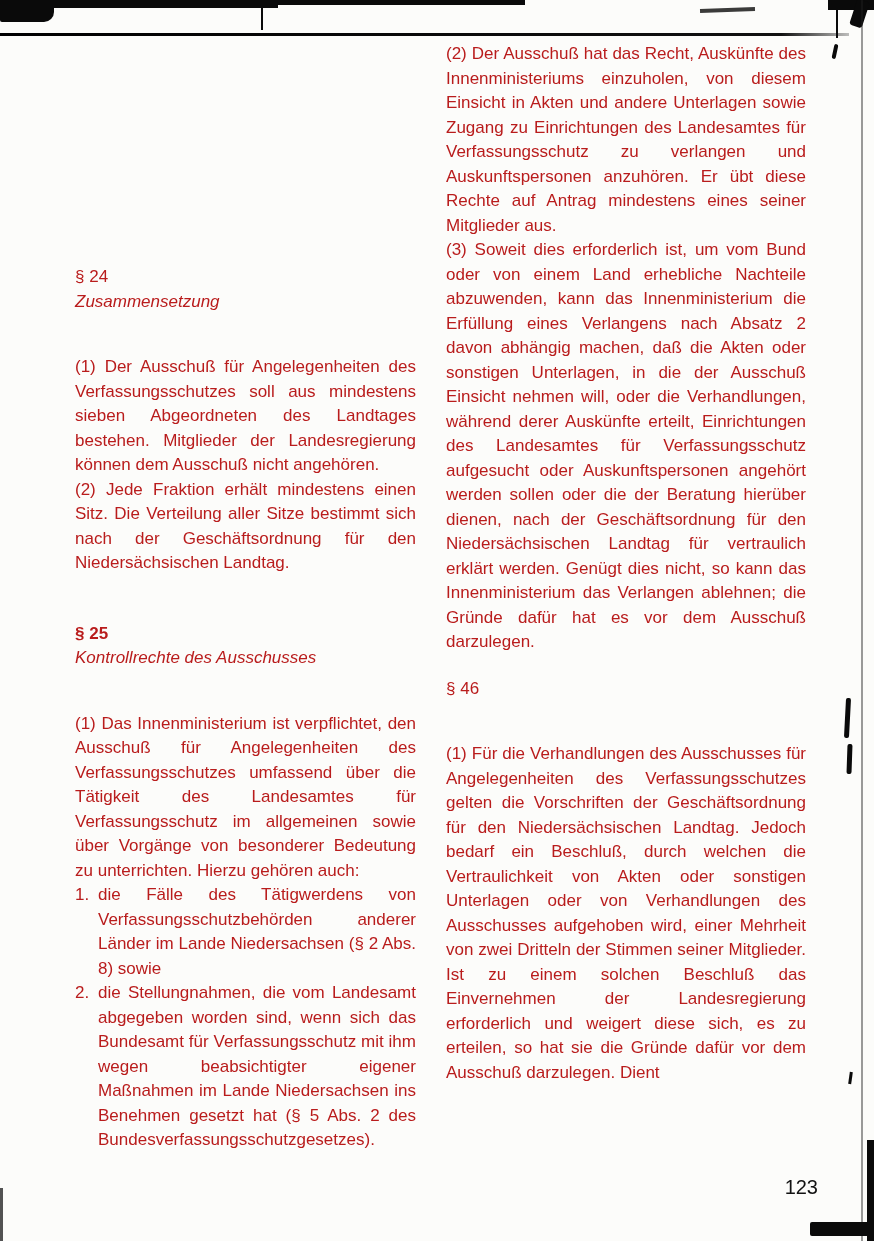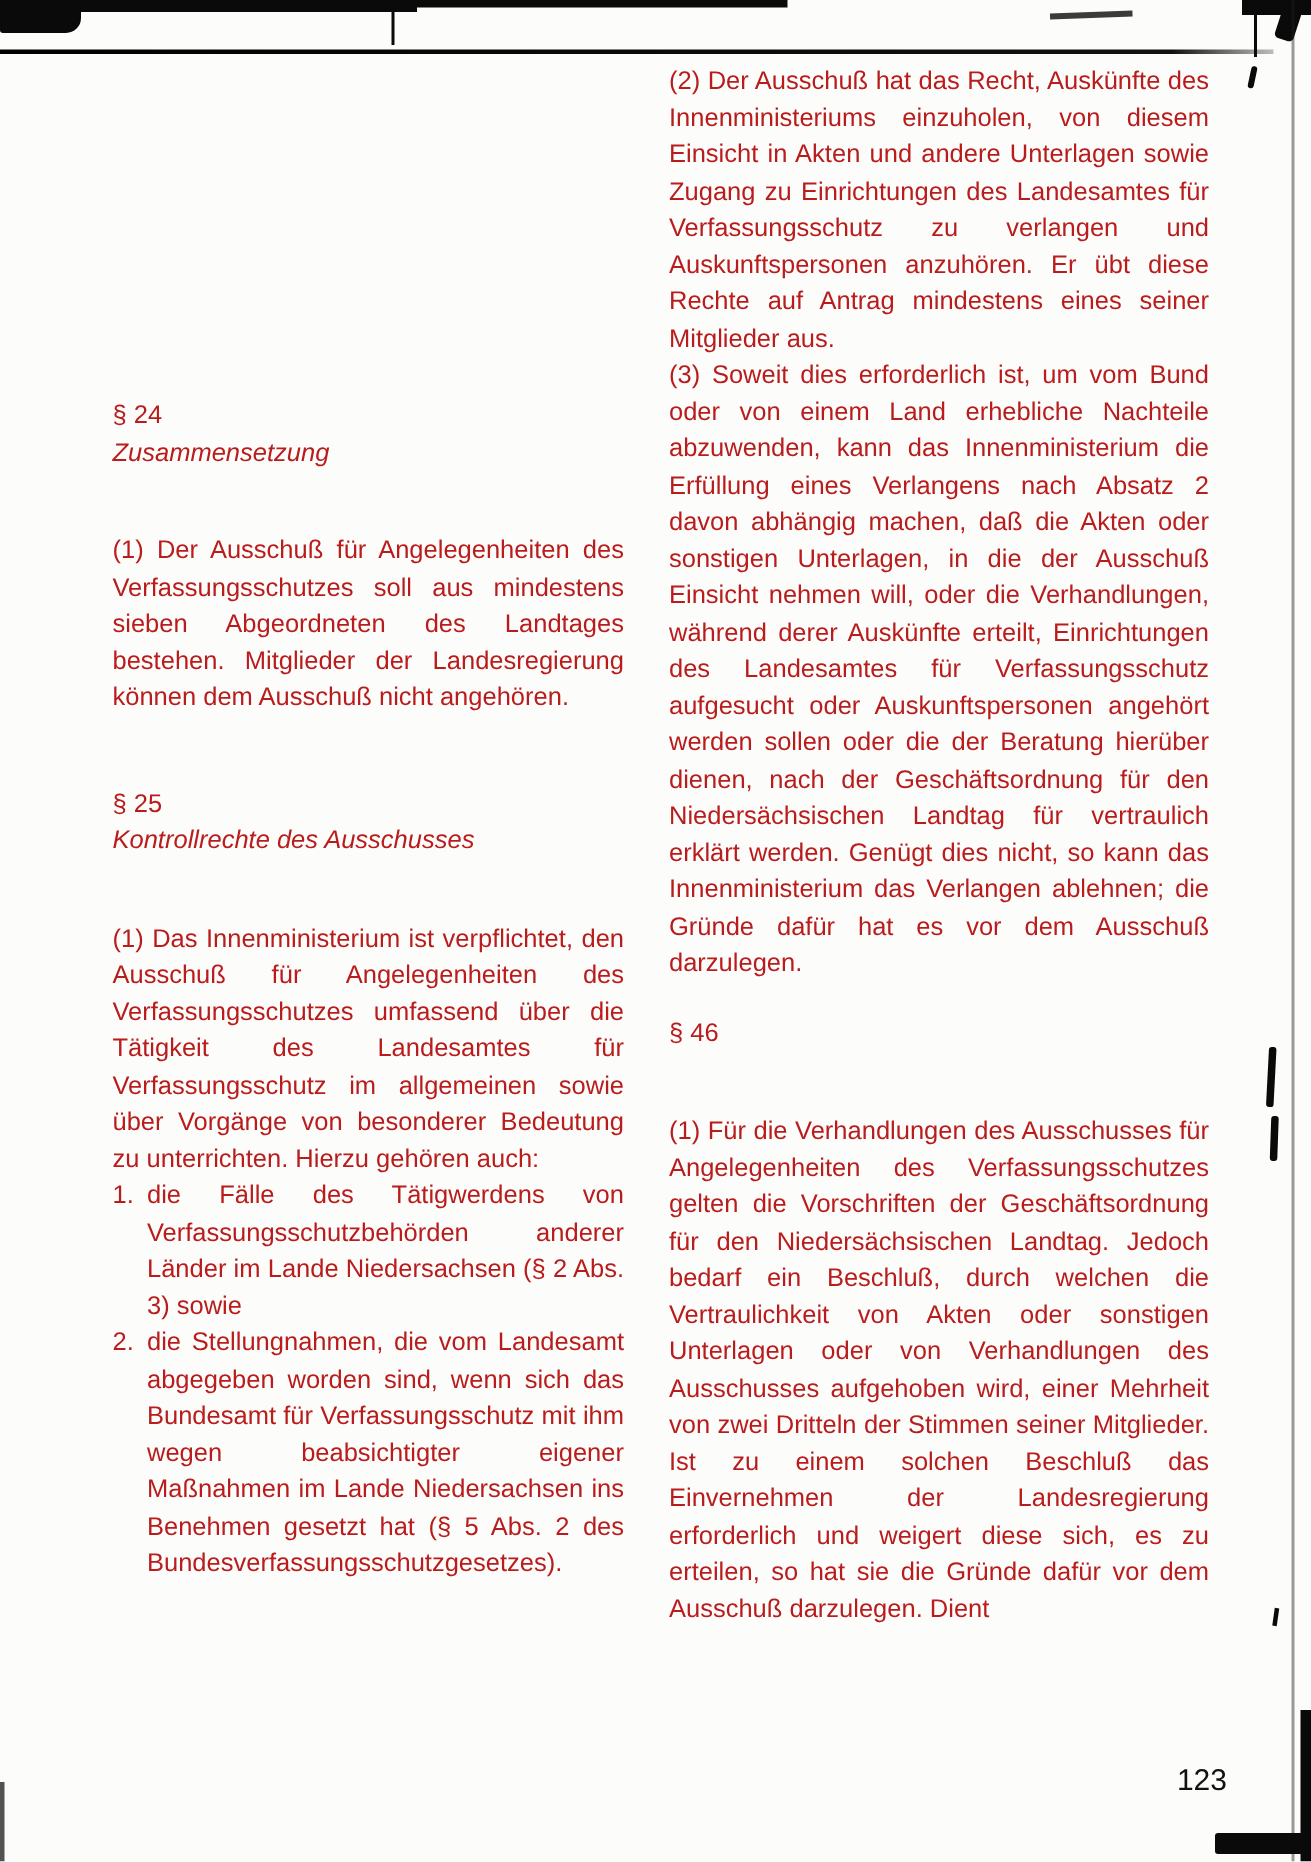--- a/index.html
+++ b/index.html
@@ -28,21 +28,21 @@
     color: #b91c1c;
   }
   .col-left  { left: 75px;  top: 265px; width: 341px; }
   .col-right { left: 446px; top: 42px;  width: 360px; }
 
   .sec-heading { text-align: left; }
   .sec-title   { font-style: italic; text-align: left; }
   .para        { text-align: justify; }
   .gap    { margin-top: 41px; }
   .gap-md { margin-top: 22px; }
-  .gap-lg { margin-top: 46px; }
+  .gap-lg { margin-top: 46px; font-weight: bold; }
 
   .li { position: relative; padding-left: 23px; text-align: justify; }
   .li .num { position: absolute; left: 0; top: 0; }
 
   .page-number {
     position: absolute;
     left: 746px; top: 1176px; width: 72px;
     text-align: right;
     font-size: 20px;
     color: #121212;
@@ -89,27 +89,28 @@
   <div class="artifact a-tick2"></div>
   <div class="artifact a-apos"></div>
   <div class="artifact a-bottom-bar"></div>
   <div class="artifact a-br-vert"></div>
   <div class="artifact a-bl-line"></div>
 
   <div class="col col-left">
     <div class="sec-heading">§ 24</div>
     <div class="sec-title">Zusammensetzung</div>
     <p class="para gap">(1) Der Ausschuß für Angelegenheiten des Verfassungsschutzes soll aus mindestens sieben Abgeordneten des Landtages bestehen. Mitglieder der Landesregierung können dem Ausschuß nicht angehören.</p>
+    <p class="para">(2) Jede Fraktion erhält mindestens einen Sitz. Die Verteilung aller Sitze bestimmt sich nach der Geschäftsordnung für den Niedersächsischen Landtag.</p>
 
     <div class="sec-heading gap-lg">§ 25</div>
     <div class="sec-title">Kontrollrechte des Ausschusses</div>
     <p class="para gap">(1) Das Innenministerium ist verpflichtet, den Ausschuß für Angelegenheiten des Verfassungsschutzes umfassend über die Tätigkeit des Landesamtes für Verfassungsschutz im allgemeinen sowie über Vorgänge von besonderer Bedeutung zu unterrichten. Hierzu gehören auch:</p>
     <div class="li">
       <span class="num">1.</span>
-      <span class="li-text">die Fälle des Tätigwerdens von Verfassungsschutzbehörden anderer Länder im Lande Niedersachsen (§ 2 Abs. 3) sowie</span>
+      <span class="li-text">die Fälle des Tätigwerdens von Verfassungsschutzbehörden anderer Länder im Lande Niedersachsen (§ 2 Abs. 8) sowie</span>
     </div>
     <div class="li">
       <span class="num">2.</span>
       <span class="li-text">die Stellungnahmen, die vom Landesamt abgegeben worden sind, wenn sich das Bundesamt für Verfassungsschutz mit ihm wegen beabsichtigter eigener Maßnahmen im Lande Niedersachsen ins Benehmen gesetzt hat (§ 5 Abs. 2 des Bundesverfassungsschutzgesetzes).</span>
     </div>
   </div>
 
   <div class="col col-right">
     <p class="para">(2) Der Ausschuß hat das Recht, Auskünfte des Innenministeriums einzuholen, von diesem Einsicht in Akten und andere Unterlagen sowie Zugang zu Einrichtungen des Landesamtes für Verfassungsschutz zu verlangen und Auskunftspersonen anzuhören. Er übt diese Rechte auf Antrag mindestens eines seiner Mitglieder aus.</p>
     <p class="para">(3) Soweit dies erforderlich ist, um vom Bund oder von einem Land erhebliche Nachteile abzuwenden, kann das Innenministerium die Erfüllung eines Verlangens nach Absatz 2 davon abhängig machen, daß die Akten oder sonstigen Unterlagen, in die der Ausschuß Einsicht nehmen will, oder die Verhandlungen, während derer Auskünfte erteilt, Einrichtungen des Landesamtes für Verfassungsschutz aufgesucht oder Auskunftspersonen angehört werden sollen oder die der Beratung hierüber dienen, nach der Geschäftsordnung für den Niedersächsischen Landtag für vertraulich erklärt werden. Genügt dies nicht, so kann das Innenministerium das Verlangen ablehnen; die Gründe dafür hat es vor dem Ausschuß darzulegen.</p>

